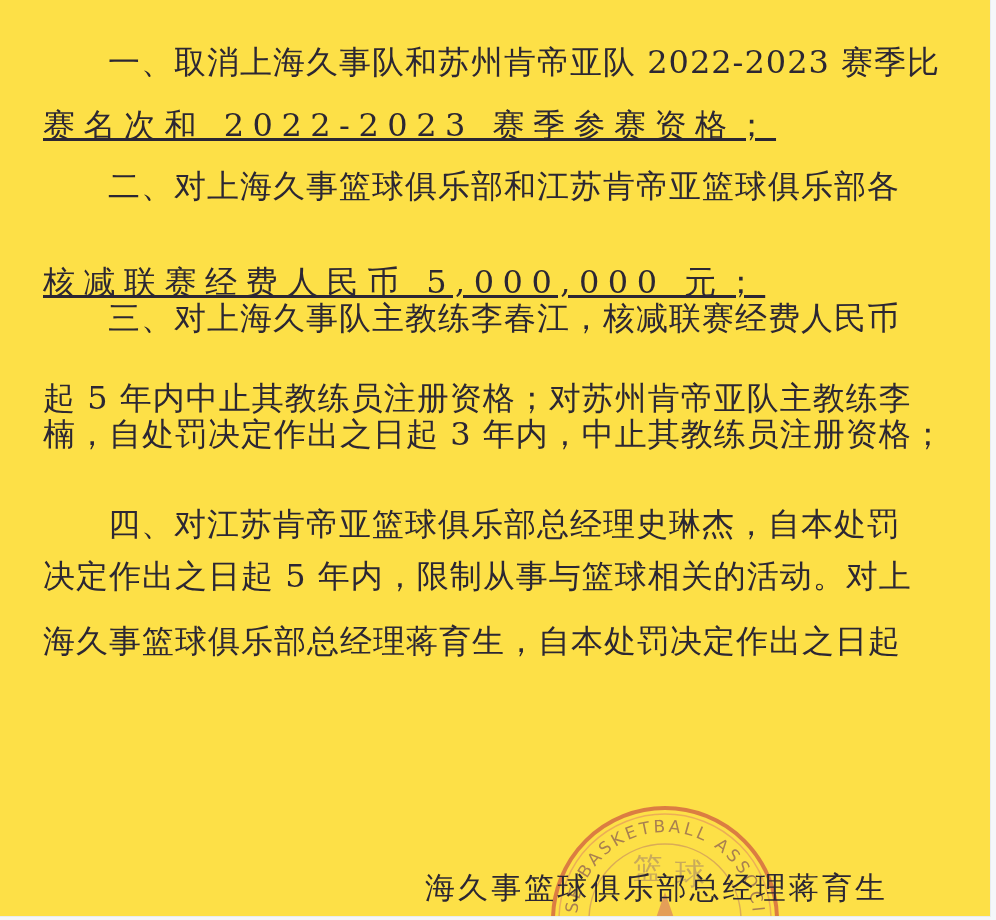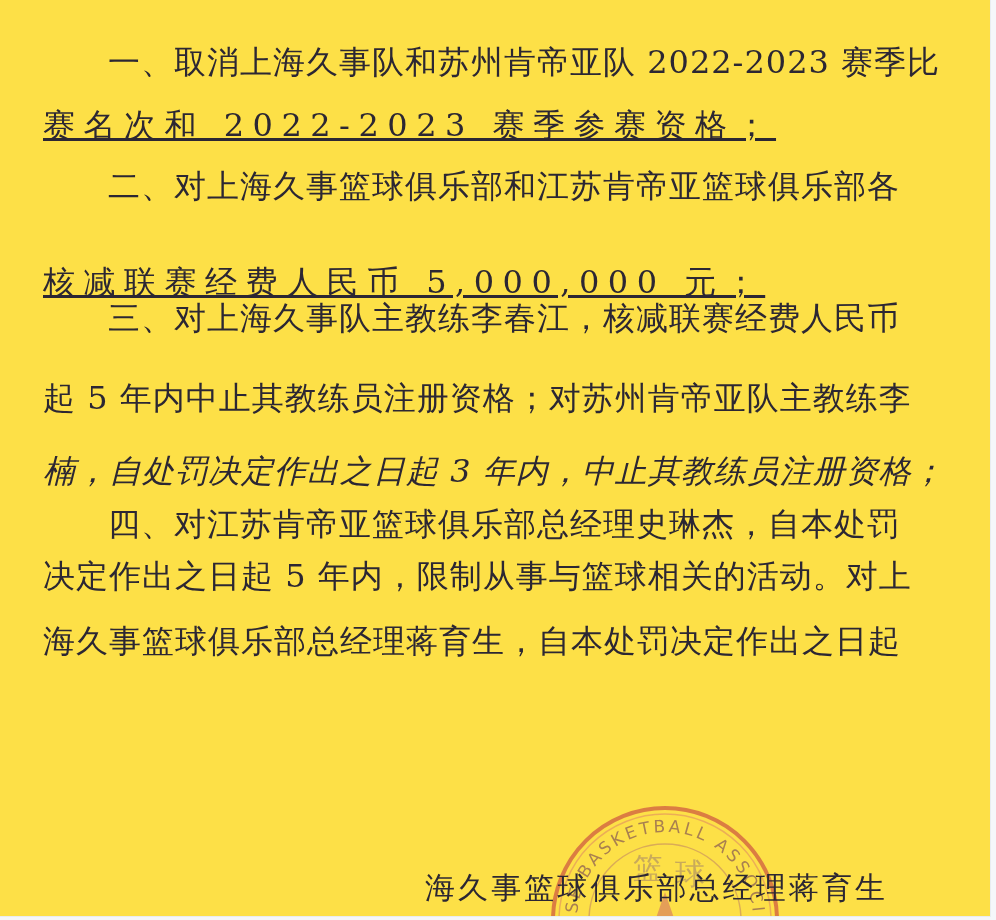--- a/index.html
+++ b/index.html
@@ -80,21 +80,21 @@
 <div class="page">
 
   <div class="line indent" style="top:40px;">一、取消上海久事队和苏州肯帝亚队 2022-2023 赛季比</div>
   <div class="line last" style="top:103px;">赛名次和 2022-2023 赛季参赛资格；</div>
 
   <div class="line indent" style="top:164px;">二、对上海久事篮球俱乐部和江苏肯帝亚篮球俱乐部各</div>
   <div class="line last" style="top:228px;margin-top:32px;">核减联赛经费人民币 5,000,000 元；</div>
 
   <div class="line indent" style="top:296px;">三、对上海久事队主教练李春江，核减联赛经费人民币</div>
   <div class="line" style="top:376px;">起 5 年内中止其教练员注册资格；对苏州肯帝亚队主教练李</div>
-  <div class="line" style="top:449px;font-style:italic;">楠，自处罚决定作出之日起 3 年内，中止其教练员注册资格；</div>
+  <div class="line" style="top:412px;">楠，自处罚决定作出之日起 3 年内，中止其教练员注册资格；</div>
 
   <div class="line indent" style="top:502px;">四、对江苏肯帝亚篮球俱乐部总经理史琳杰，自本处罚</div>
   <div class="line" style="top:554px;">决定作出之日起 5 年内，限制从事与篮球相关的活动。对上</div>
   <div class="line" style="top:619px;">海久事篮球俱乐部总经理蒋育生，自本处罚决定作出之日起</div>
 
   <svg class="seal" viewBox="0 0 240 240">
     <defs>
       <path id="sealArc" d="M 32 120 A 88 88 0 0 1 208 120"></path>
     </defs>
     <circle cx="120" cy="120" r="112" fill="none" stroke="#c8453f" stroke-width="4" opacity="0.85"></circle>

